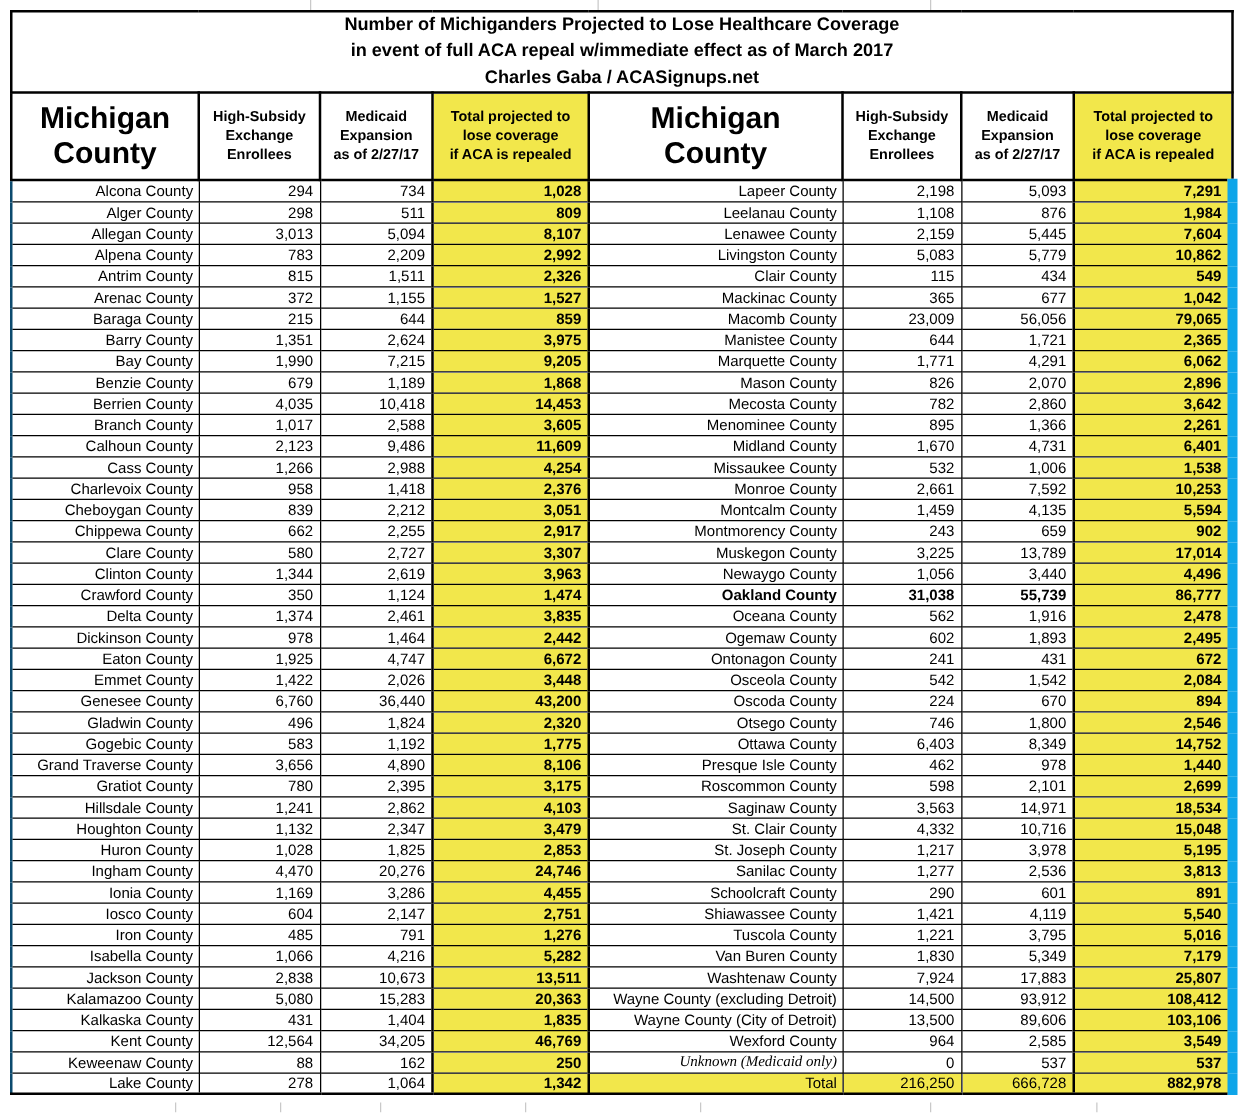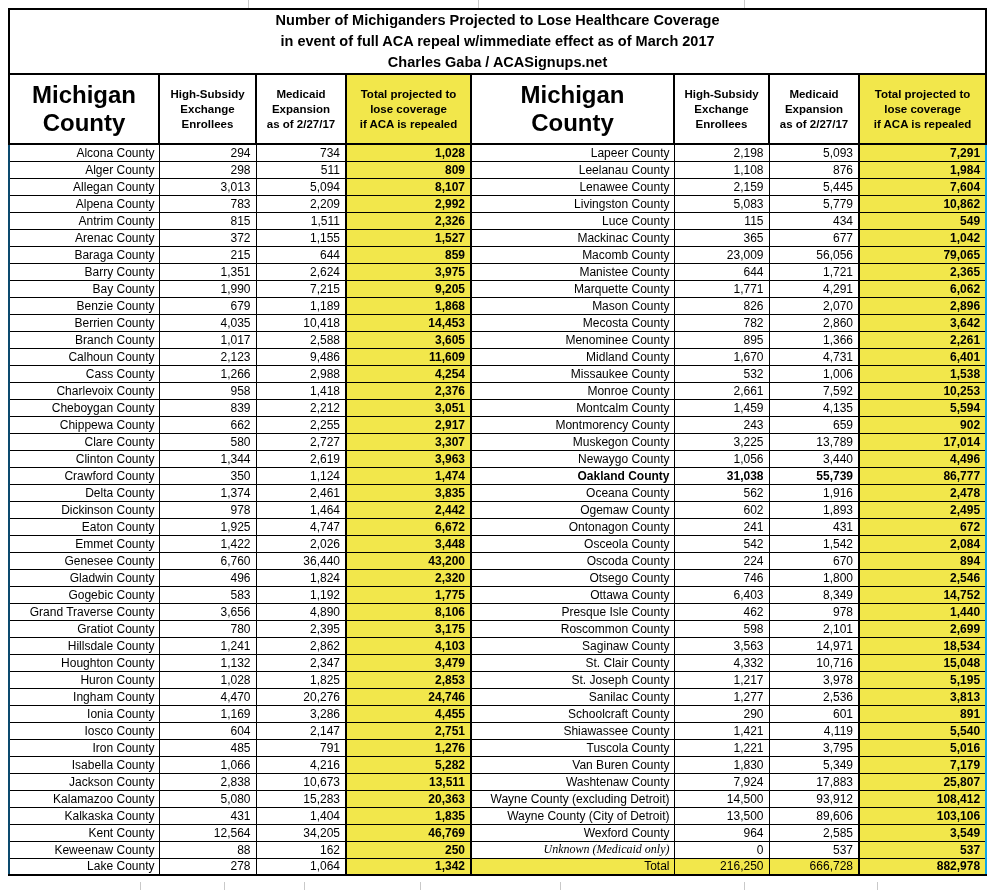--- a/index.html
+++ b/index.html
@@ -28,21 +28,21 @@
   .num{text-align:right;padding-right:5px;}
   .total{
     background:var(--highlight);font-weight:bold;text-align:right;padding-right:5px;
     border-left:2px solid #000;border-right:2px solid #000;
   }
   .bold{font-weight:bold;}
   .italic{font-style:italic;font-family:Liberation Serif, serif;}
   .trow{background:var(--highlight);font-weight:normal;}
   tbody tr:last-child td{border-bottom:2px solid #000;}
   tbody td:first-child{border-left:2px solid #0c4a6e;}
-  tbody td:last-child{border-right:2px solid #0ea5e9;}
+  tbody td:last-child{border-right:8px solid #0ea5e9;}
 </style>
 </head>
 <body>
 
 <div class="tick top" style="left:248px"></div>
 <div class="tick top" style="left:478px"></div>
 <div class="tick top" style="left:744px"></div>
 <div class="tick bot" style="left:140px"></div>
 <div class="tick bot" style="left:224px"></div>
 <div class="tick bot" style="left:304px"></div>
@@ -133,21 +133,21 @@
           <td class="county">Livingston County</td>
           <td class="num">5,083</td>
           <td class="num">5,779</td>
           <td class="total">10,862</td>
         </tr>
         <tr>
           <td class="county">Antrim County</td>
           <td class="num">815</td>
           <td class="num">1,511</td>
           <td class="total">2,326</td>
-          <td class="county">Luce County</td>
+          <td class="county">Clair County</td>
           <td class="num">115</td>
           <td class="num">434</td>
           <td class="total">549</td>
         </tr>
         <tr>
           <td class="county">Arenac County</td>
           <td class="num">372</td>
           <td class="num">1,155</td>
           <td class="total">1,527</td>
           <td class="county">Mackinac County</td>

